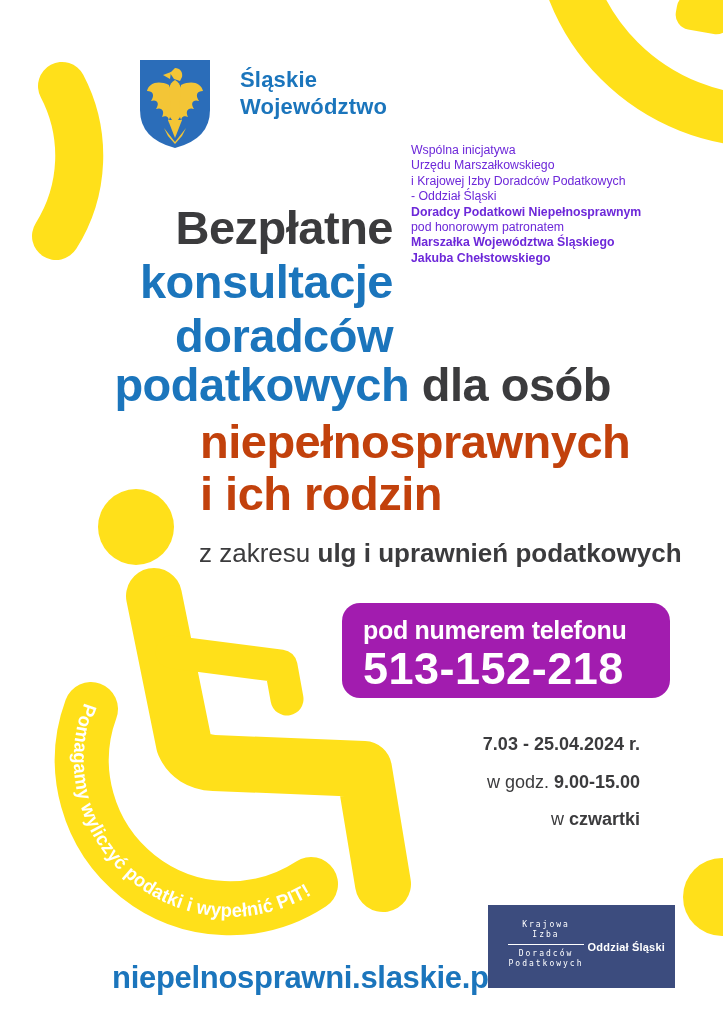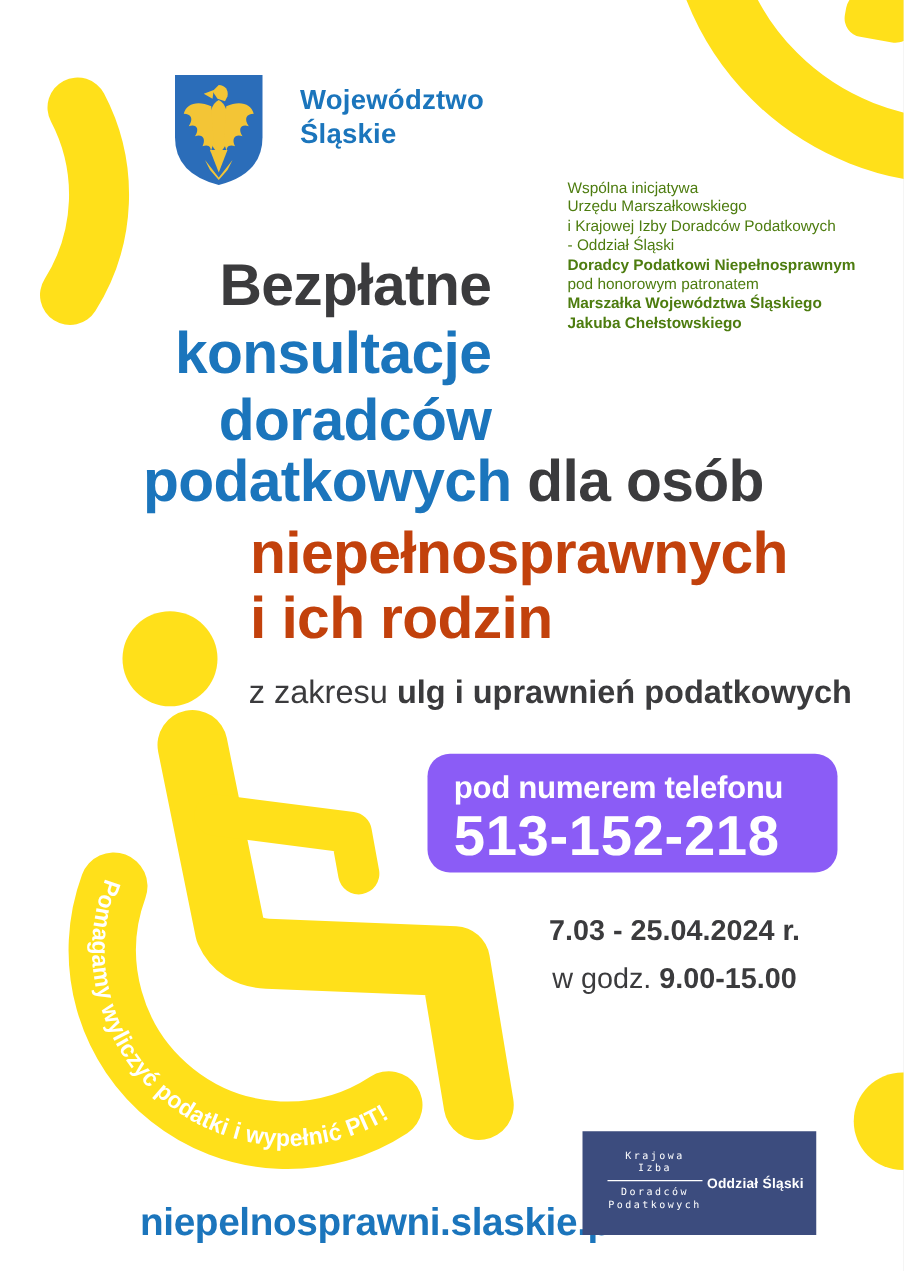--- a/index.html
+++ b/index.html
@@ -11,21 +11,21 @@
   .abs{position:absolute;}
   svg{display:block;}
   
   .logo-shield{left:138px;top:58px;width:74px;height:92px;}
   .logo-name{
     left:240px;top:66px;font-size:22px;line-height:27px;font-weight:bold;
     color:#1B75BC;letter-spacing:.2px;
   }
   
   .credits{
-    left:454px;top:143px;font-size:12.3px;line-height:15.4px;color:#4d7c0f;
+    left:411px;top:143px;font-size:12.3px;line-height:15.4px;color:#6d28d9;
     white-space:nowrap;
   }
   .credits .ln{display:block;}
   .credits .b{font-weight:bold;}
   
   .hl{
     font-weight:bold;font-size:47px;line-height:54px;white-space:nowrap;
     letter-spacing:-.5px;
   }
   .hl.dark,.dark-t{color:#3B3B3D;}
@@ -37,40 +37,40 @@
   .hl4{top:358px;right:112px;}
   .hl5{top:415px;left:200px;}
   .hl6{top:467px;left:200px;}
   
   .subtitle{
     left:199px;top:538px;font-size:26px;color:#3B3B3D;white-space:nowrap;
   }
   .subtitle .b{font-weight:bold;}
   
   .phonebox{
-    left:342px;top:603px;width:328px;height:95px;background:#8b5cf6;
+    left:342px;top:603px;width:328px;height:95px;background:#a21caf;
     border-radius:18px;color:#ffffff;box-sizing:border-box;
     padding:13px 0 0 21px;
   }
   .phonebox .lbl{font-size:25px;font-weight:bold;letter-spacing:-.3px;}
   .phonebox .num{font-size:45px;font-weight:bold;letter-spacing:.5px;line-height:48px;}
   
   .schedule{
-    right:83px;top:726px;text-align:center;color:#3B3B3D;font-size:23px;
+    right:83px;top:726px;text-align:right;color:#3B3B3D;font-size:18px;
     line-height:37.5px;white-space:nowrap;
   }
   .schedule .b{font-weight:bold;}
   
   .website{
     left:112px;top:960px;font-size:31px;font-weight:bold;color:#1B75BC;
     letter-spacing:-.3px;
   }
   
   .kidp{
-    left:466px;top:905px;width:187px;height:83px;background:#3C4C7E;
+    left:488px;top:905px;width:187px;height:83px;background:#3C4C7E;
     color:#ffffff;
   }
   .kidp-org{
     position:absolute;left:14px;top:15px;width:88px;text-align:center;
     font-family:"DejaVu Sans Mono",monospace;font-size:8px;line-height:10px;
     letter-spacing:2px;
   }
   .kidp-org .rule{height:1px;background:#ffffff;margin:4px 6px;}
   .kidp-branch{
     position:absolute;right:10px;top:36px;font-size:11px;font-weight:bold;
@@ -122,22 +122,22 @@
       <path d="M31 27 C 20 22 11 25 9 33 C 15 33 17 37 13 43 C 19 41 22 45 18 51 C 24 49 27 53 24 59 C 29 57 32 60 30 65 L 33 56 Z"></path>
 
       <path d="M43 27 C 54 22 63 25 65 33 C 59 33 57 37 61 43 C 55 41 52 45 56 51 C 50 49 47 53 50 59 C 45 57 42 60 44 65 L 41 56 Z"></path>
 
       <path d="M30 62 L 37 80 L 44 62 Z"></path>
       <path d="M26 70 L 37 84 L 48 70 L 44 78 L 37 86 L 30 78 Z"></path>
     </g>
   </svg>
 
   <div class="abs logo-name">
+    <div>Śląskie</div>
     <div>Województwo</div>
-    <div>Śląskie</div>
   </div>
 
   <div class="abs credits">
     <span class="ln">Wspólna inicjatywa</span>
     <span class="ln">Urzędu Marszałkowskiego</span>
     <span class="ln">i Krajowej Izby Doradców Podatkowych</span>
     <span class="ln">- Oddział Śląski</span>
     <span class="ln b">Doradcy Podatkowi Niepełnosprawnym</span>
     <span class="ln">pod honorowym patronatem</span>
     <span class="ln b">Marszałka Województwa Śląskiego</span>
@@ -154,20 +154,21 @@
   <div class="abs hl green hl6">i ich rodzin</div>
 
   <div class="abs phonebox">
     <div class="lbl">pod numerem telefonu</div>
     <div class="num">513-152-218</div>
   </div>
 
   <div class="abs schedule">
     <div class="b">7.03 - 25.04.2024 r.</div>
     <div><span>w godz. </span><span class="b">9.00-15.00</span></div>
+    <div><span>w </span><span class="b">czwartki</span></div>
   </div>
 
   <div class="abs website">niepelnosprawni.slaskie.pl</div>
 
   <div class="abs kidp">
     <div class="kidp-org">
       <div>Krajowa</div>
       <div>Izba</div>
       <div class="rule"></div>
       <div>Doradców</div>

